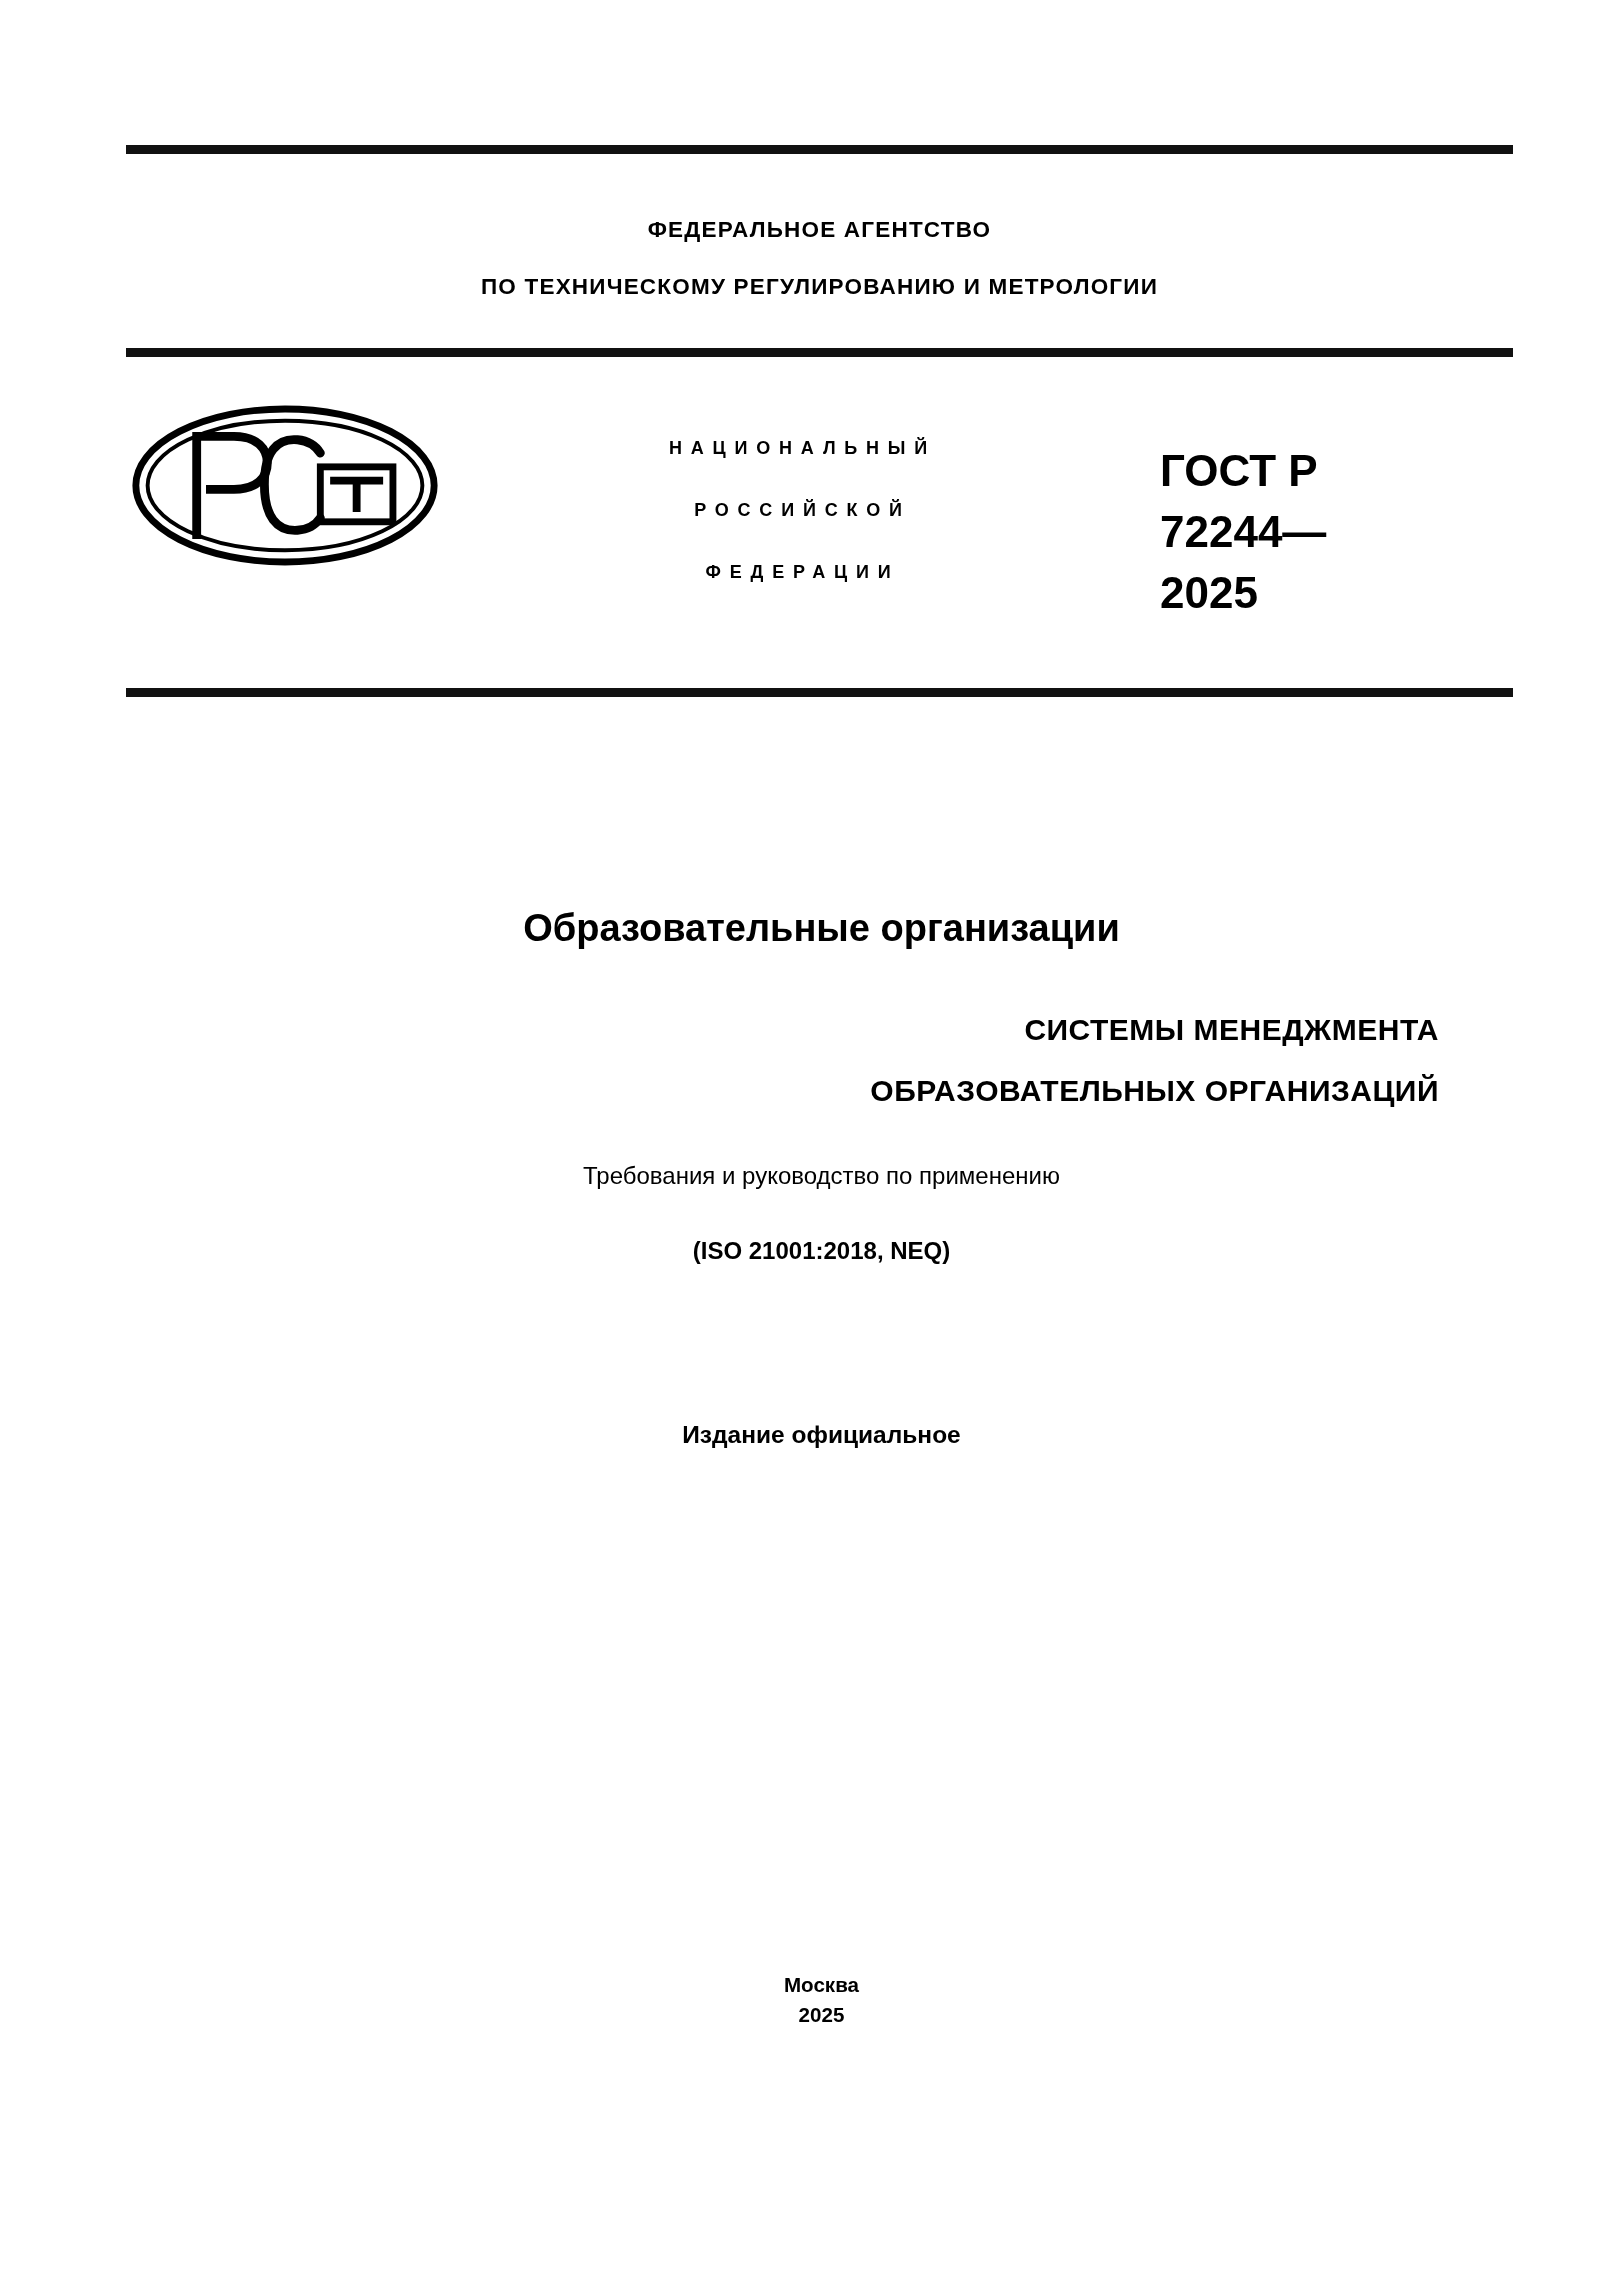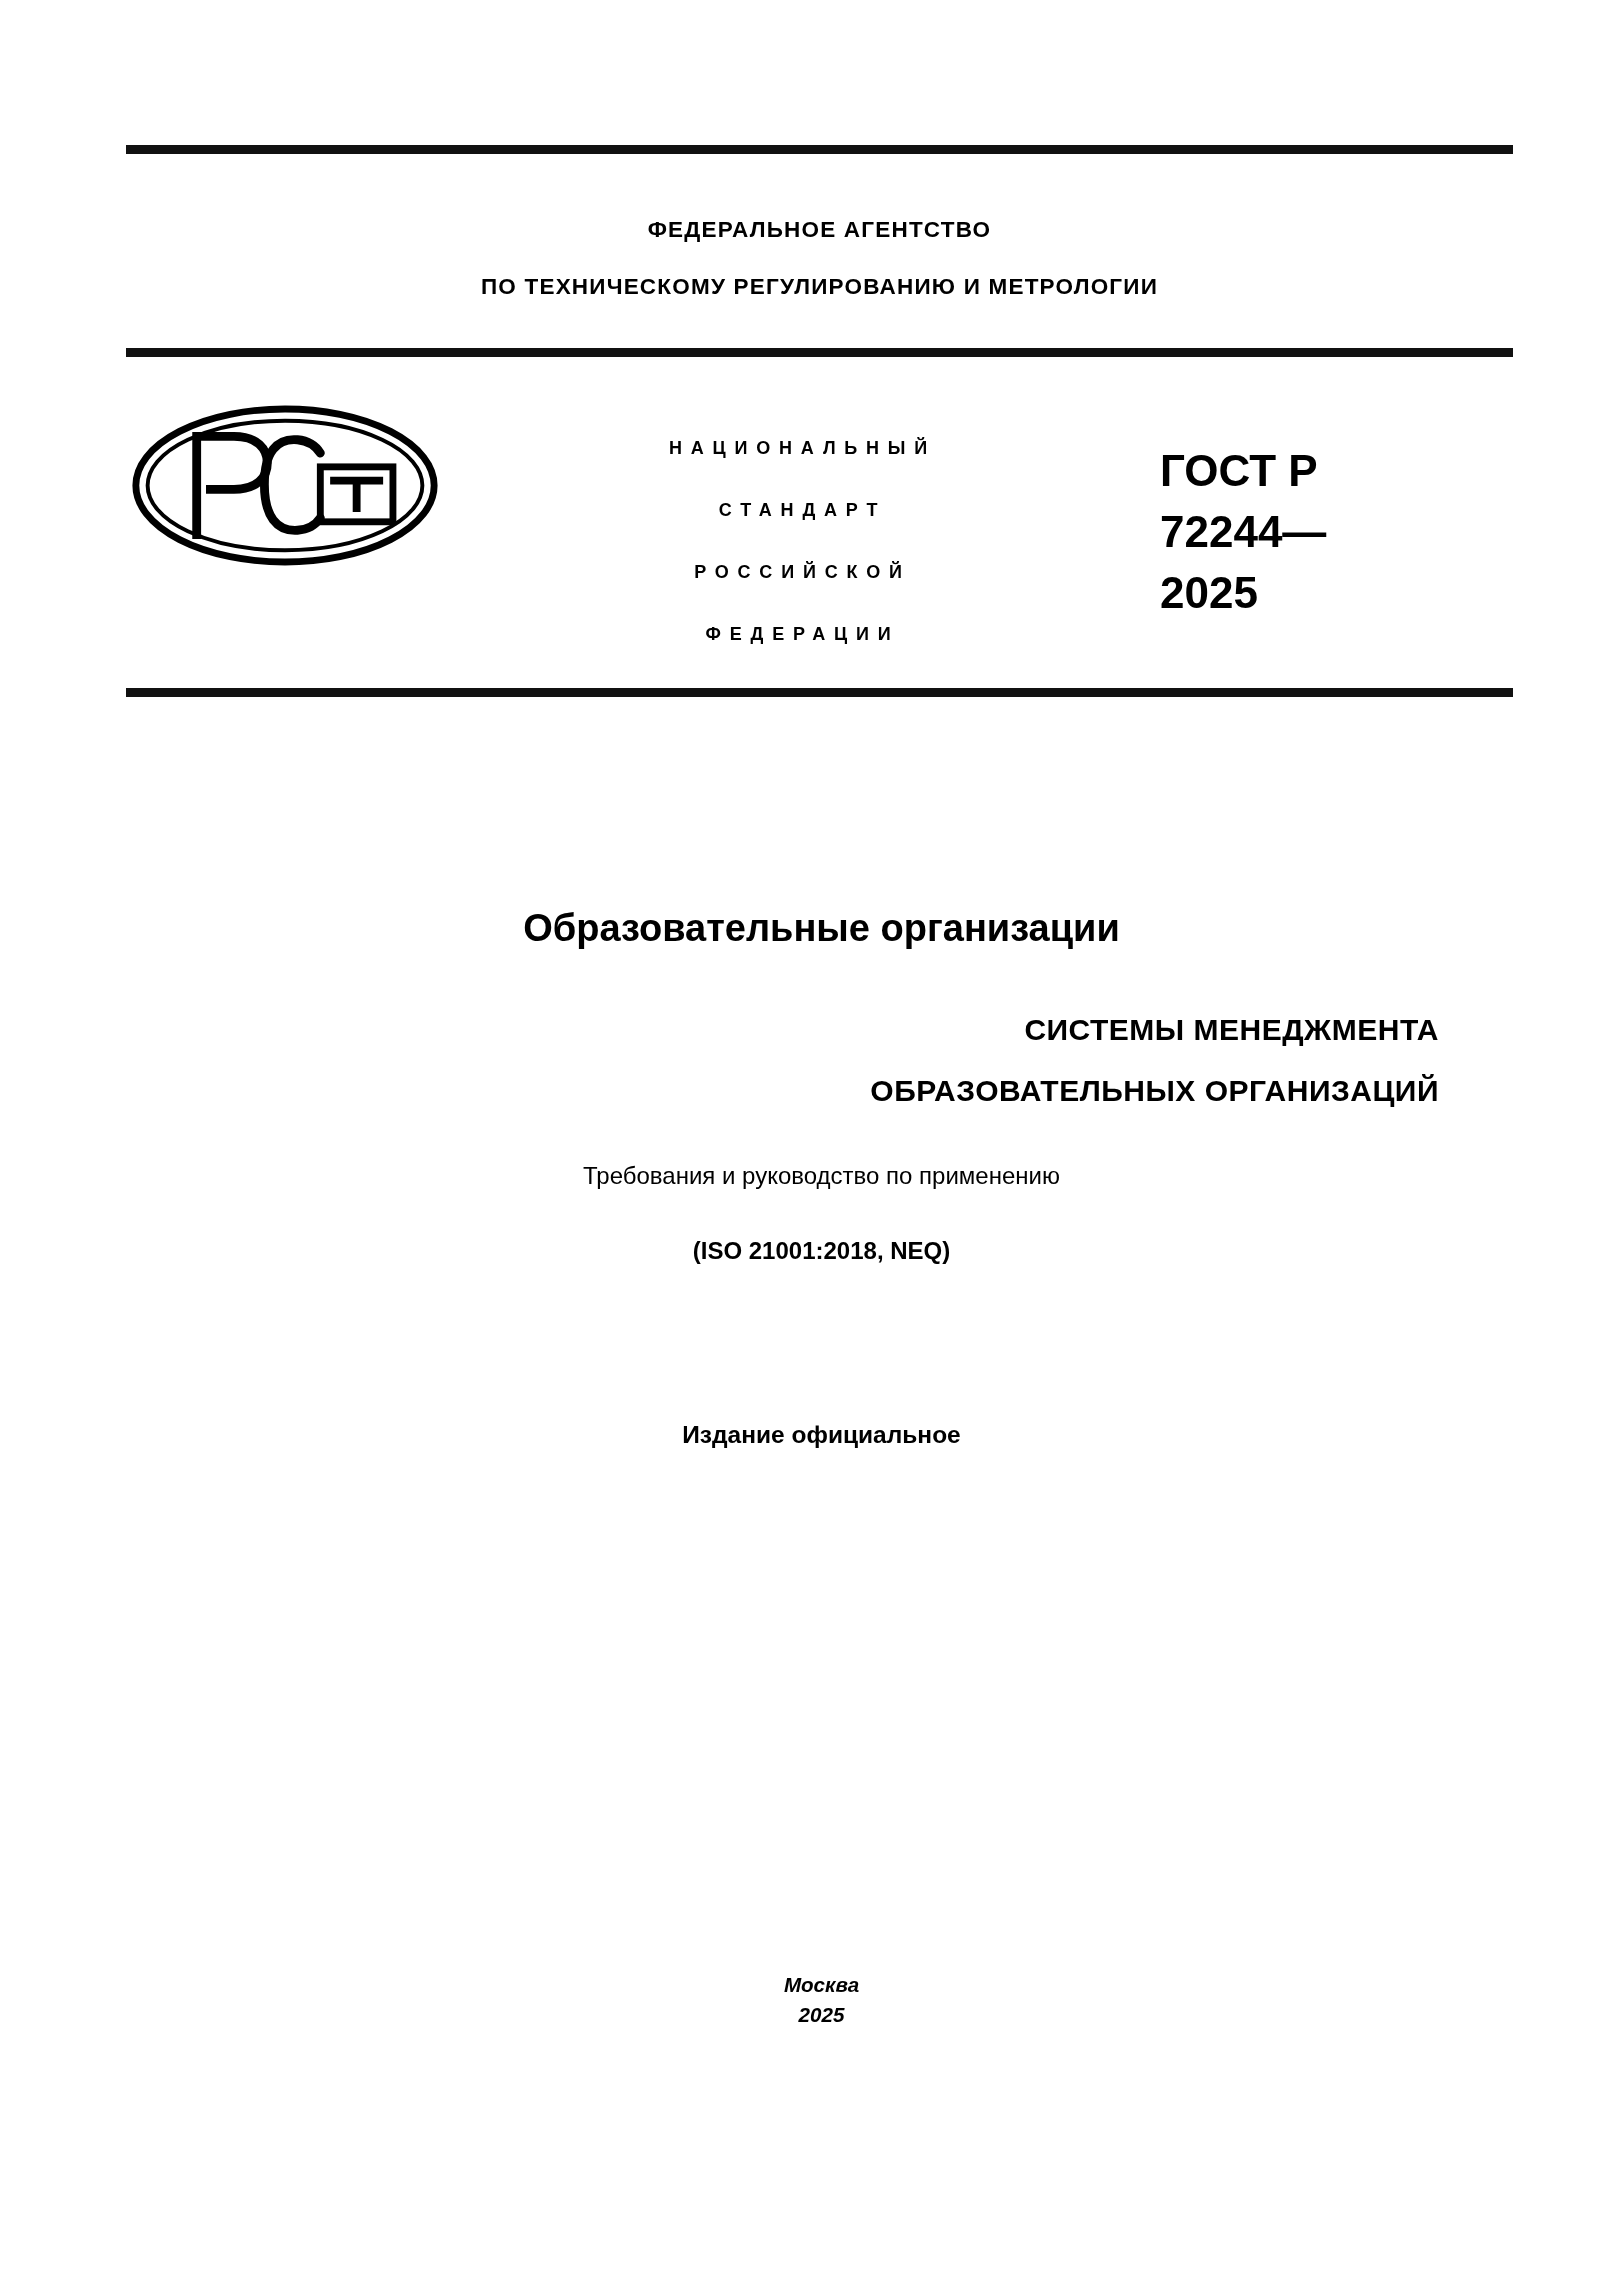--- a/index.html
+++ b/index.html
@@ -126,21 +126,20 @@
   
   .footer {
     position: absolute;
     left: 196px;
     top: 1970px;
     width: 1235px;
     text-align: center;
     font-size: 20.6px;
     font-weight: bold;
     line-height: 30px;
-    font-style: italic;
   }
 </style>
 </head>
 <body>
 
 <div class="page">
 
   <div class="rule rule-top"></div>
 
   <div class="agency">
@@ -159,21 +158,20 @@
 
       <path d="M196 52 C186 36 160 33 148 48 C136 63 136 104 148 120 C160 136 186 133 196 118" fill="none" stroke="#000" stroke-width="9" stroke-linecap="round"></path>
 
       <rect x="196" y="66" width="74" height="56" fill="none" stroke="#000" stroke-width="7"></rect>
       <path d="M206 80 L260 80 M233 80 L233 112" fill="none" stroke="#000" stroke-width="8"></path>
     </svg>
   </div>
 
   <div class="natstd">
     <div>НАЦИОНАЛЬНЫЙ</div>
-    <div>СТАНДАРТ</div>
     <div>РОССИЙСКОЙ</div>
     <div>ФЕДЕРАЦИИ</div>
   </div>
 
   <div class="gostnum">
     <div>ГОСТ Р</div>
     <div>72244—</div>
     <div>2025</div>
   </div>
 

